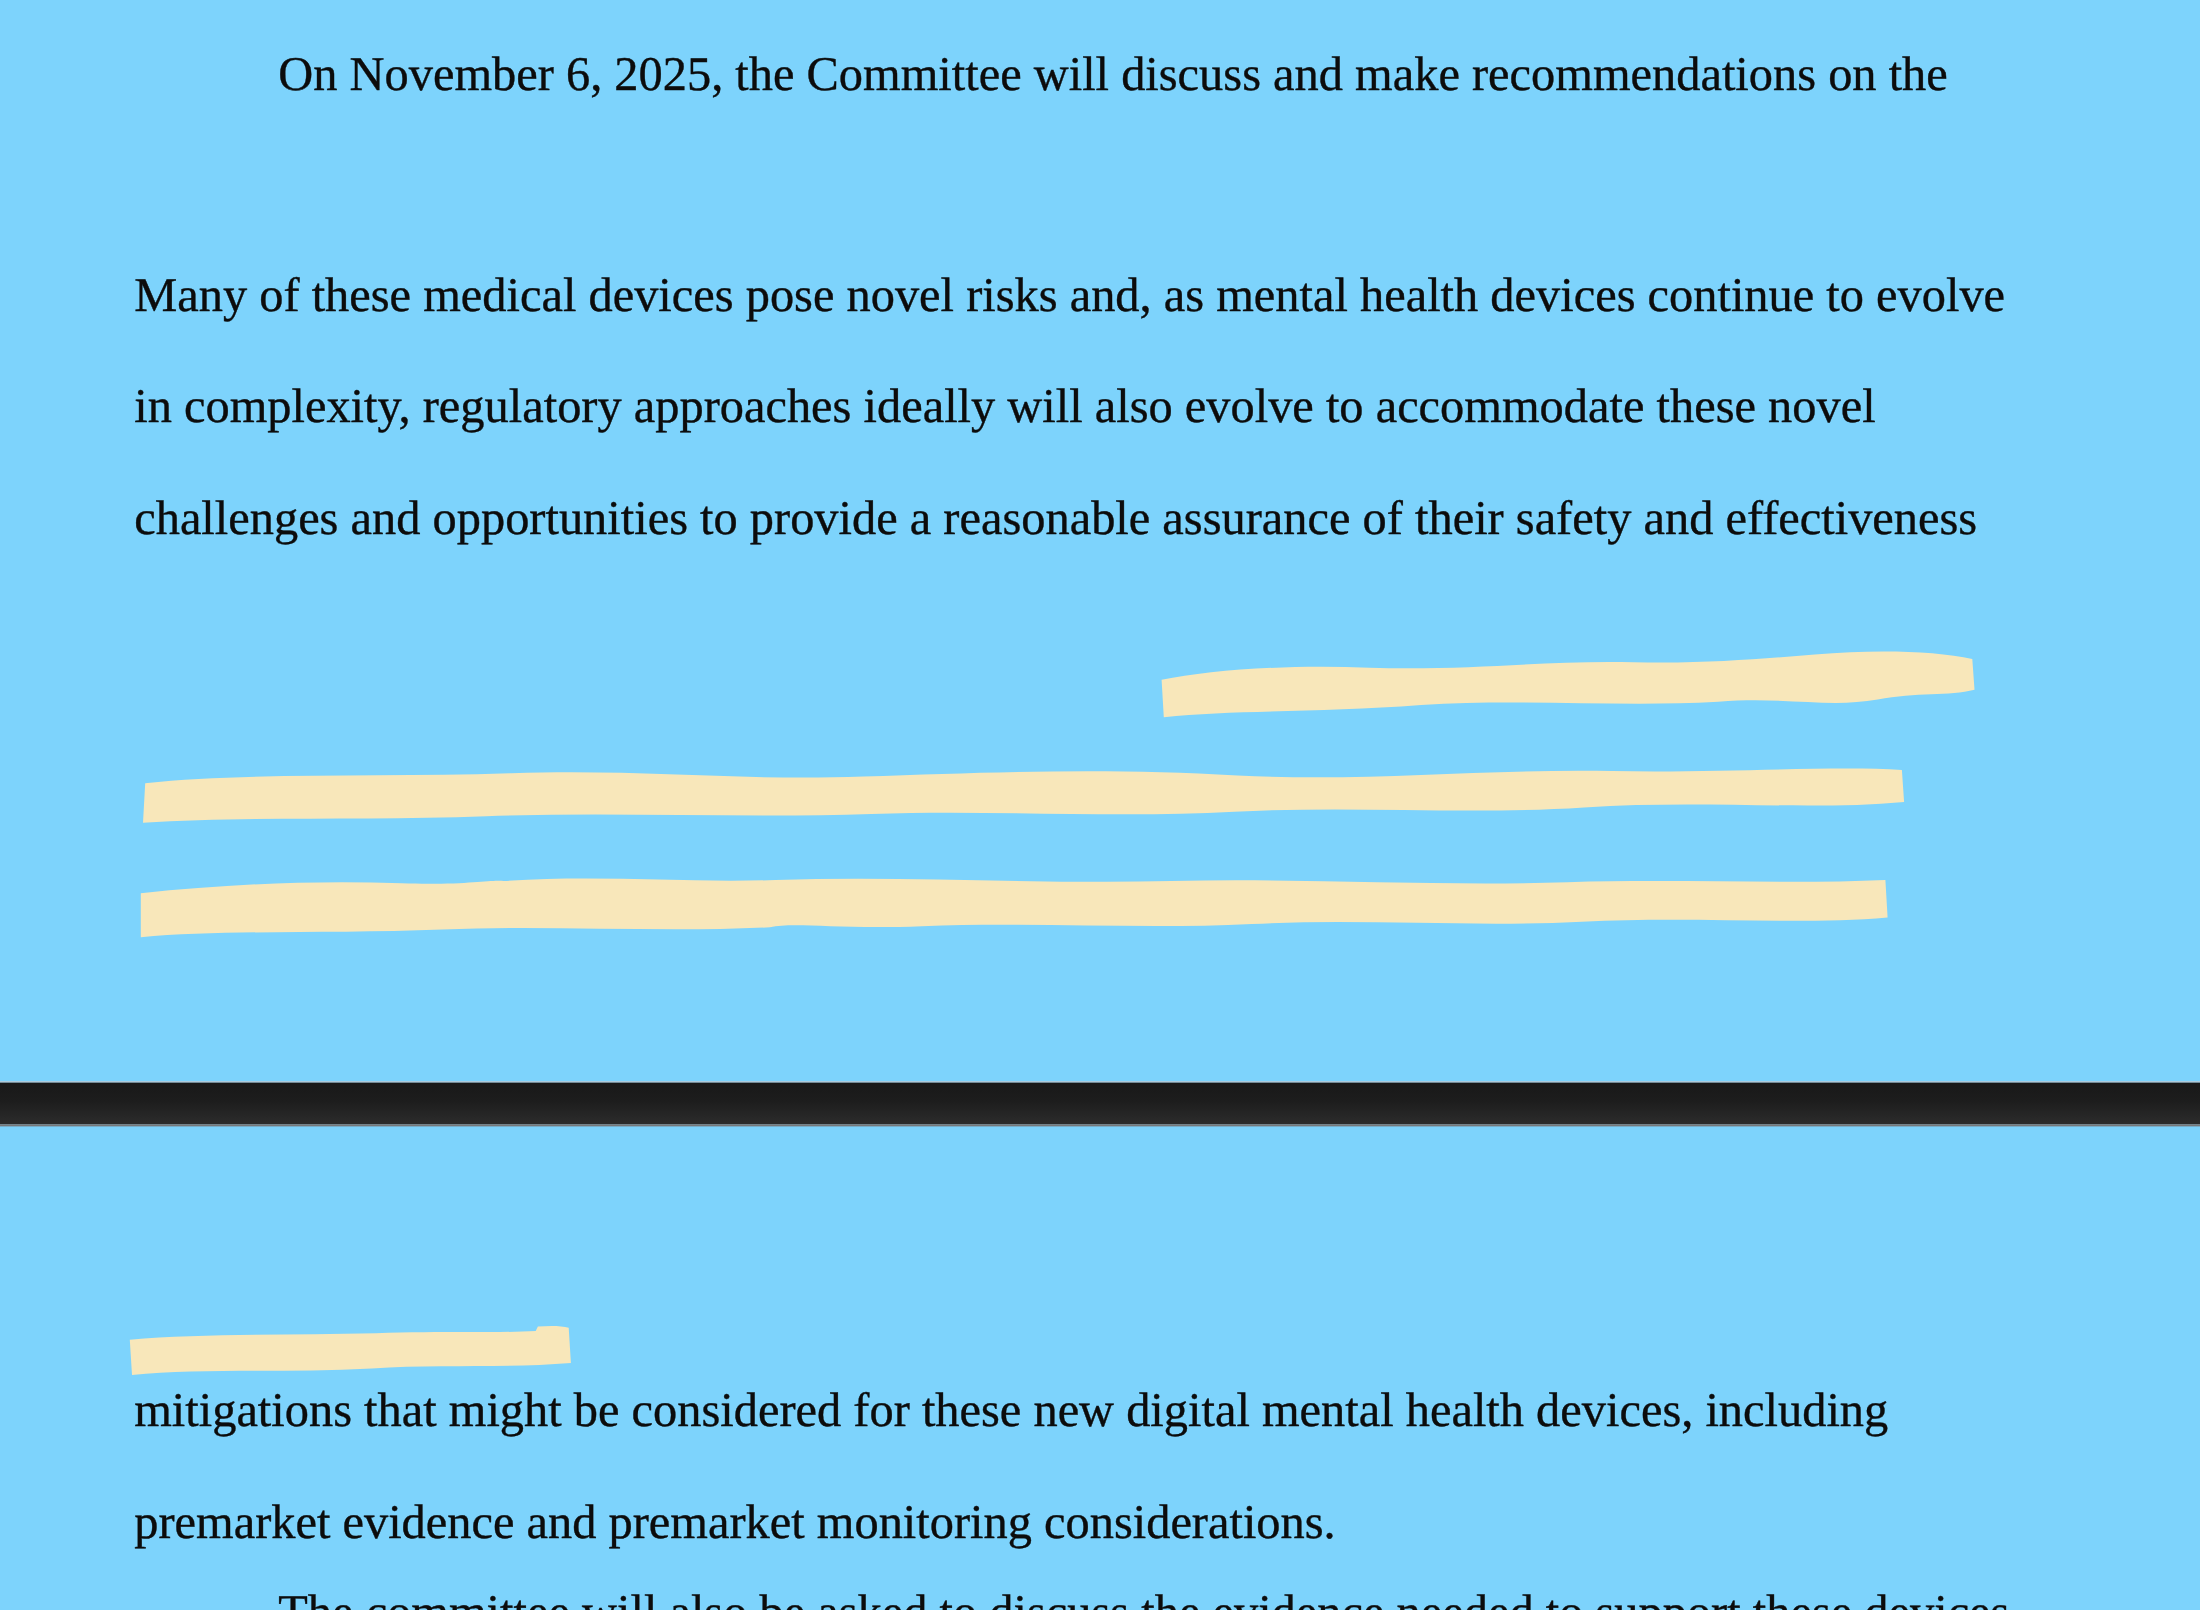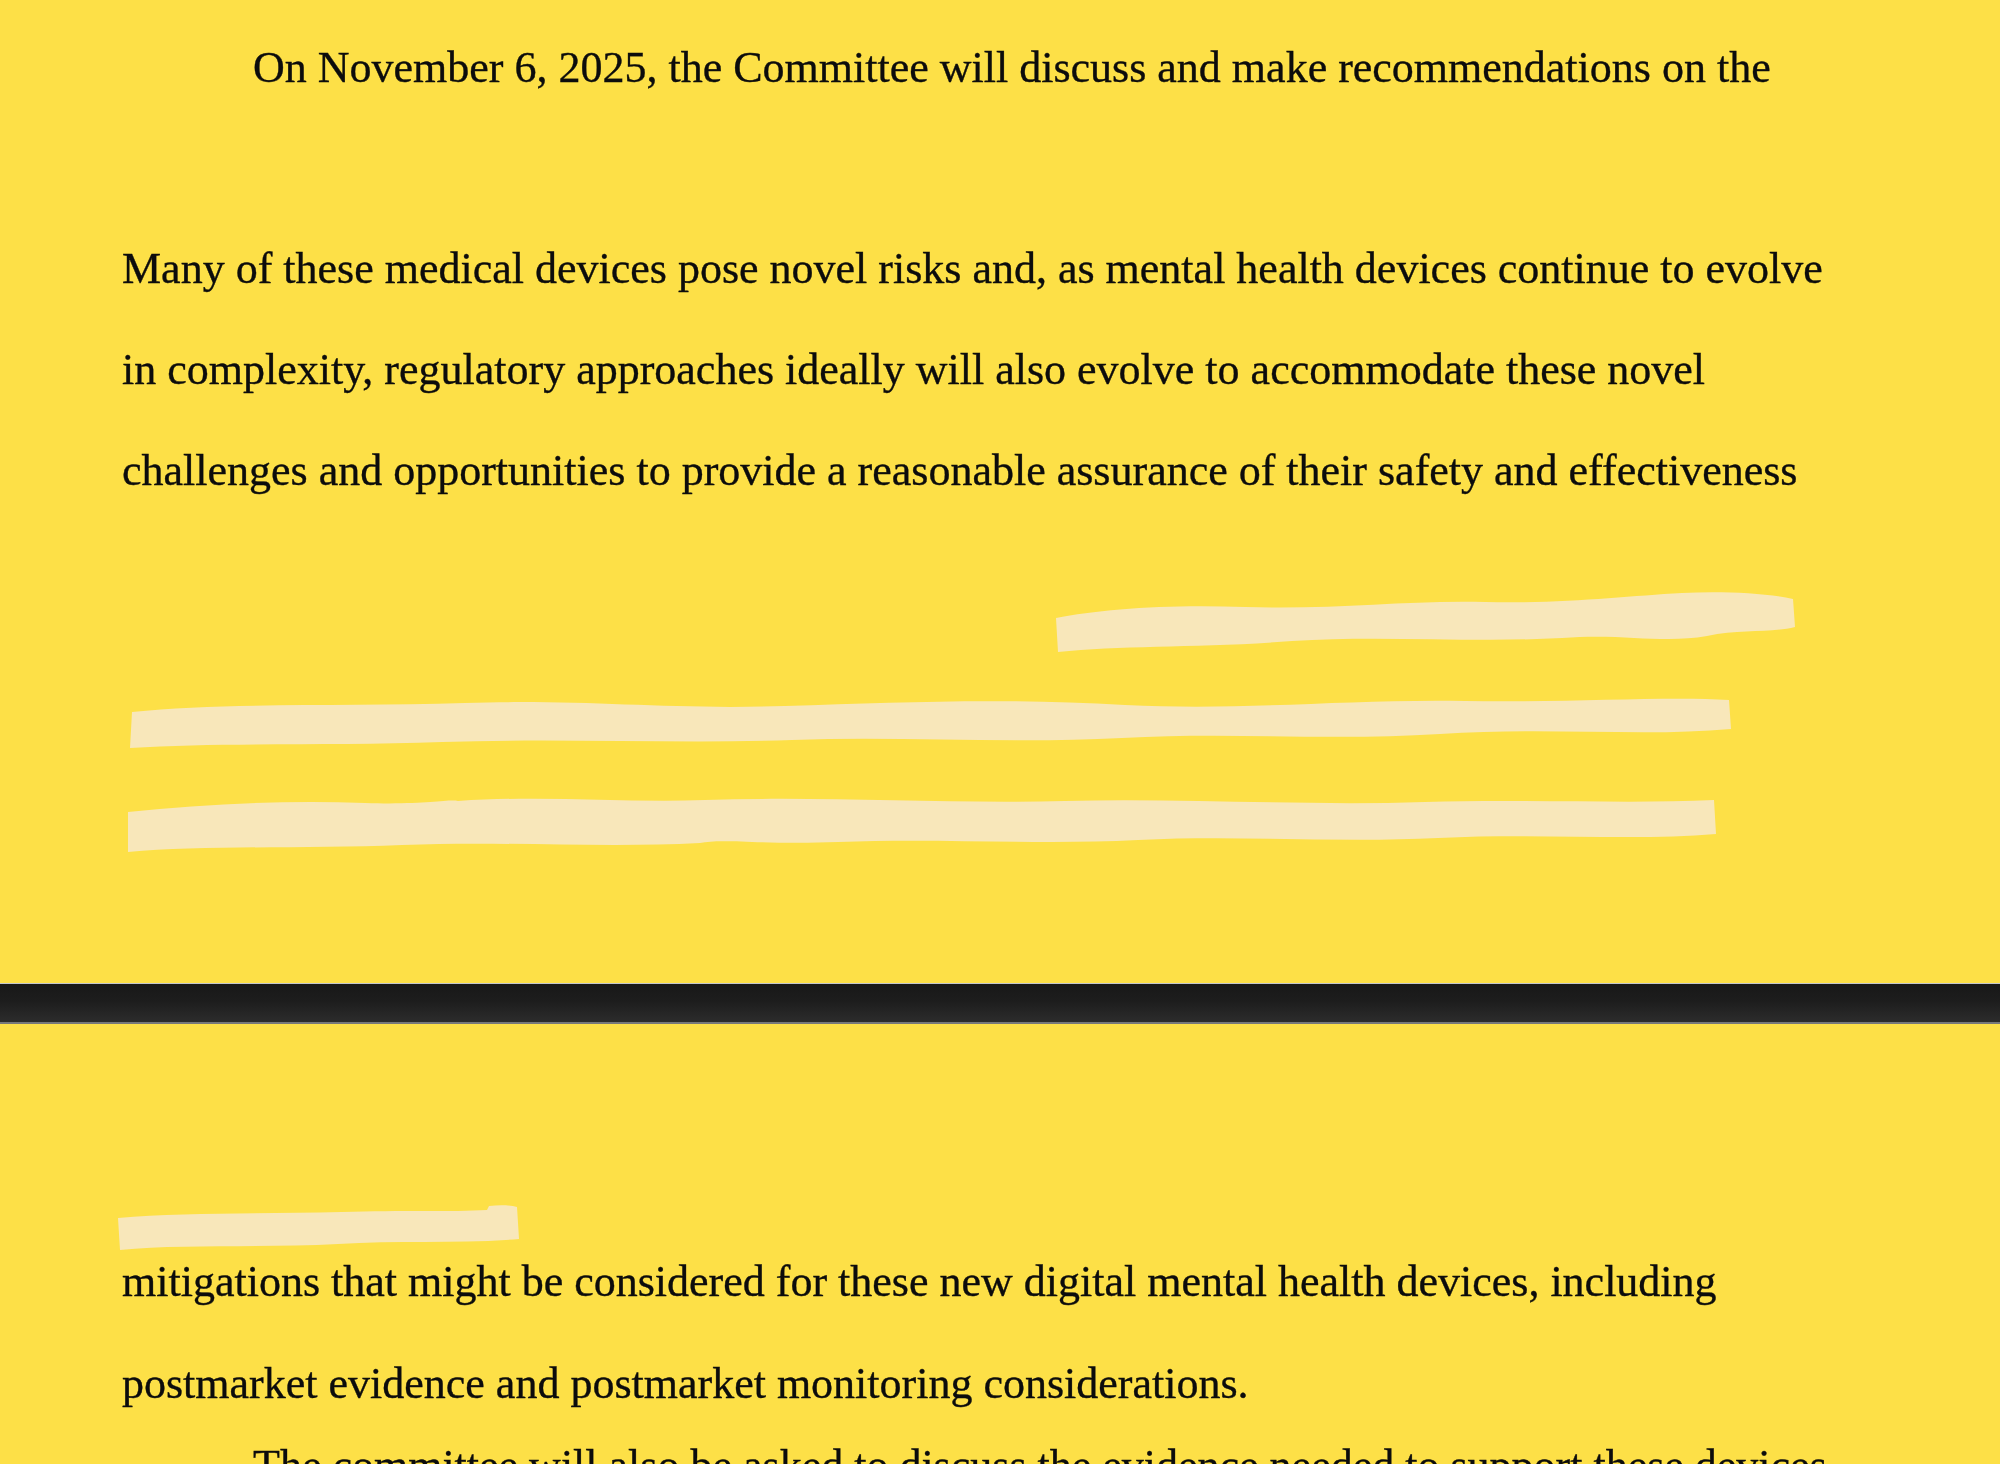--- a/index.html
+++ b/index.html
@@ -1,20 +1,20 @@
 <!DOCTYPE html>
 <html><head>
 <meta charset="utf-8">
 <style>
   html, body { margin: 0; padding: 0; background: #ffffff; }
   .page {
     position: relative;
     width: 2000px;
     height: 1464px;
-    background: #fde047;
+    background: #7dd3fc;
     overflow: hidden;
     font-family: "Liberation Serif", "DejaVu Serif", serif;
   }
   .hl-layer {
     position: absolute;
     left: 0; top: 0;
     width: 2000px; height: 1464px;
     z-index: 1;
   }
   .hl-layer path { fill: #f8e7ba; }
@@ -71,16 +71,16 @@
   </svg>
 
   <div class="line indent" style="top:46px">On November 6, 2025, the Committee will discuss and make recommendations on the</div>
   <div class="line" style="top:348px">in complexity, regulatory approaches ideally will also evolve to accommodate these novel</div>
   <div class="line" style="top:247px">Many of these medical devices pose novel risks and, as mental health devices continue to evolve</div>
   <div class="line" style="top:449px">challenges and opportunities to provide a reasonable assurance of their safety and effectiveness</div>
 
   <div class="pagebreak"></div>
 
   <div class="line" style="top:1260px">mitigations that might be considered for these new digital mental health devices, including</div>
-  <div class="line" style="top:1362px">postmarket evidence and postmarket monitoring considerations.</div>
+  <div class="line" style="top:1362px">premarket evidence and premarket monitoring considerations.</div>
   <div class="line indent" style="top:1444px">The committee will also be asked to discuss the evidence needed to support these devices</div>
 
 </div>
 
 </body></html>

